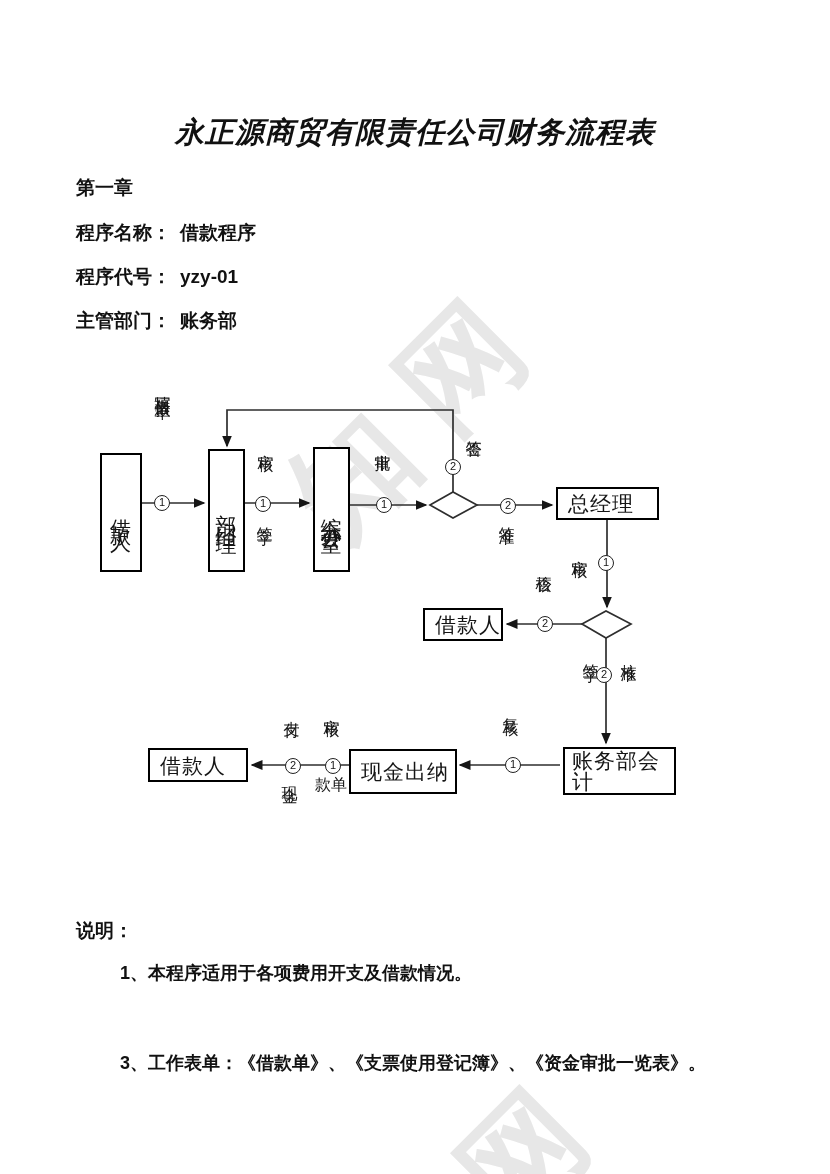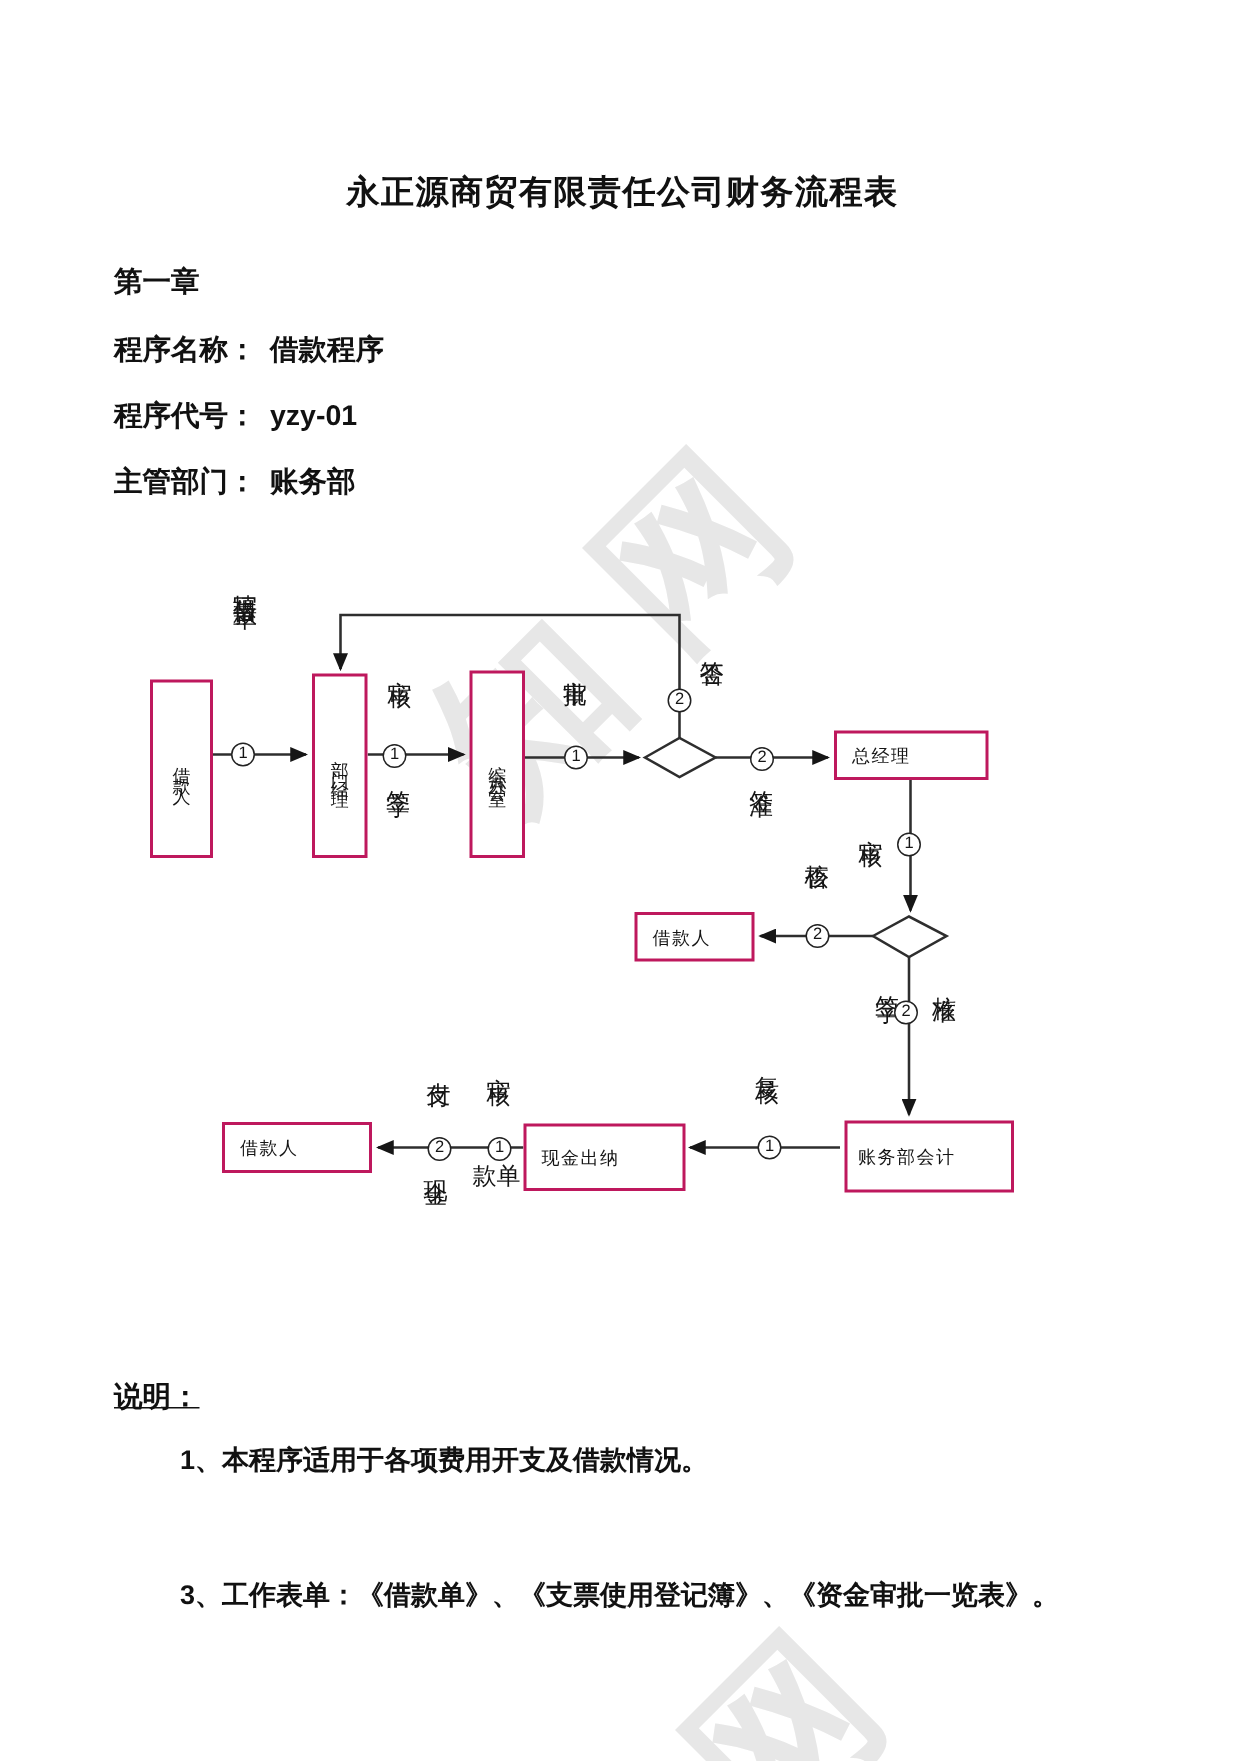--- a/index.html
+++ b/index.html
@@ -12,42 +12,42 @@
   .wm{
     position:absolute;z-index:0;color:#e7e7e7;font-weight:bold;
     font-size:118px;letter-spacing:34px;white-space:nowrap;
     transform:rotate(-45deg);user-select:none;
   }
   .wm1{left:268px;top:330px;}
   .wm2{left:330px;top:1118px;}
   
   .title{
     position:absolute;top:113px;left:0;width:100%;text-align:center;
-    font-size:22px;font-weight:bold;letter-spacing:1px;z-index:2;margin:0;
+    font-size:29px;font-weight:bold;letter-spacing:1px;z-index:2;margin:0;font-style:italic;
   }
   .head-line{position:absolute;left:76px;font-size:19px;font-weight:bold;z-index:2;white-space:nowrap;}
   .field-value{margin-left:9px;}
   
   .flow-svg{position:absolute;left:0;top:0;z-index:1;}
   .box{
-    position:absolute;box-sizing:border-box;border:2px solid #be185d;background:#fff;
+    position:absolute;box-sizing:border-box;border:2px solid #000000;background:#fff;
     display:flex;align-items:center;justify-content:center;
-    font-size:12px;color:#151515;z-index:2;line-height:1;
+    font-size:21px;color:#151515;z-index:2;line-height:1;
   }
   .box.v{writing-mode:vertical-rl;text-orientation:upright;letter-spacing:7px;}
   .box.h{justify-content:flex-start;padding-left:10px;letter-spacing:1px;}
   .lbl{position:absolute;font-size:16px;color:#151515;z-index:2;line-height:1.15;white-space:nowrap;}
   .lbl.v{writing-mode:vertical-rl;text-orientation:upright;letter-spacing:2px;}
   .circle{
     position:absolute;box-sizing:border-box;width:16px;height:16px;border:1.4px solid #222;
     border-radius:50%;background:#fff;font-size:11px;line-height:13px;text-align:center;
     z-index:3;color:#151515;
   }
   
-  .notes-heading{position:absolute;left:76px;font-size:19px;font-weight:bold;z-index:2;text-decoration:underline;}
+  .notes-heading{position:absolute;left:76px;font-size:19px;font-weight:bold;z-index:2;}
   .note-item{position:absolute;left:120px;font-size:18px;font-weight:bold;z-index:2;white-space:nowrap;}
 </style>
 </head>
 <body>
 
 <div class="page">
 
   <div class="wm wm1">知网</div>
   <div class="wm wm2">知网</div>
 

